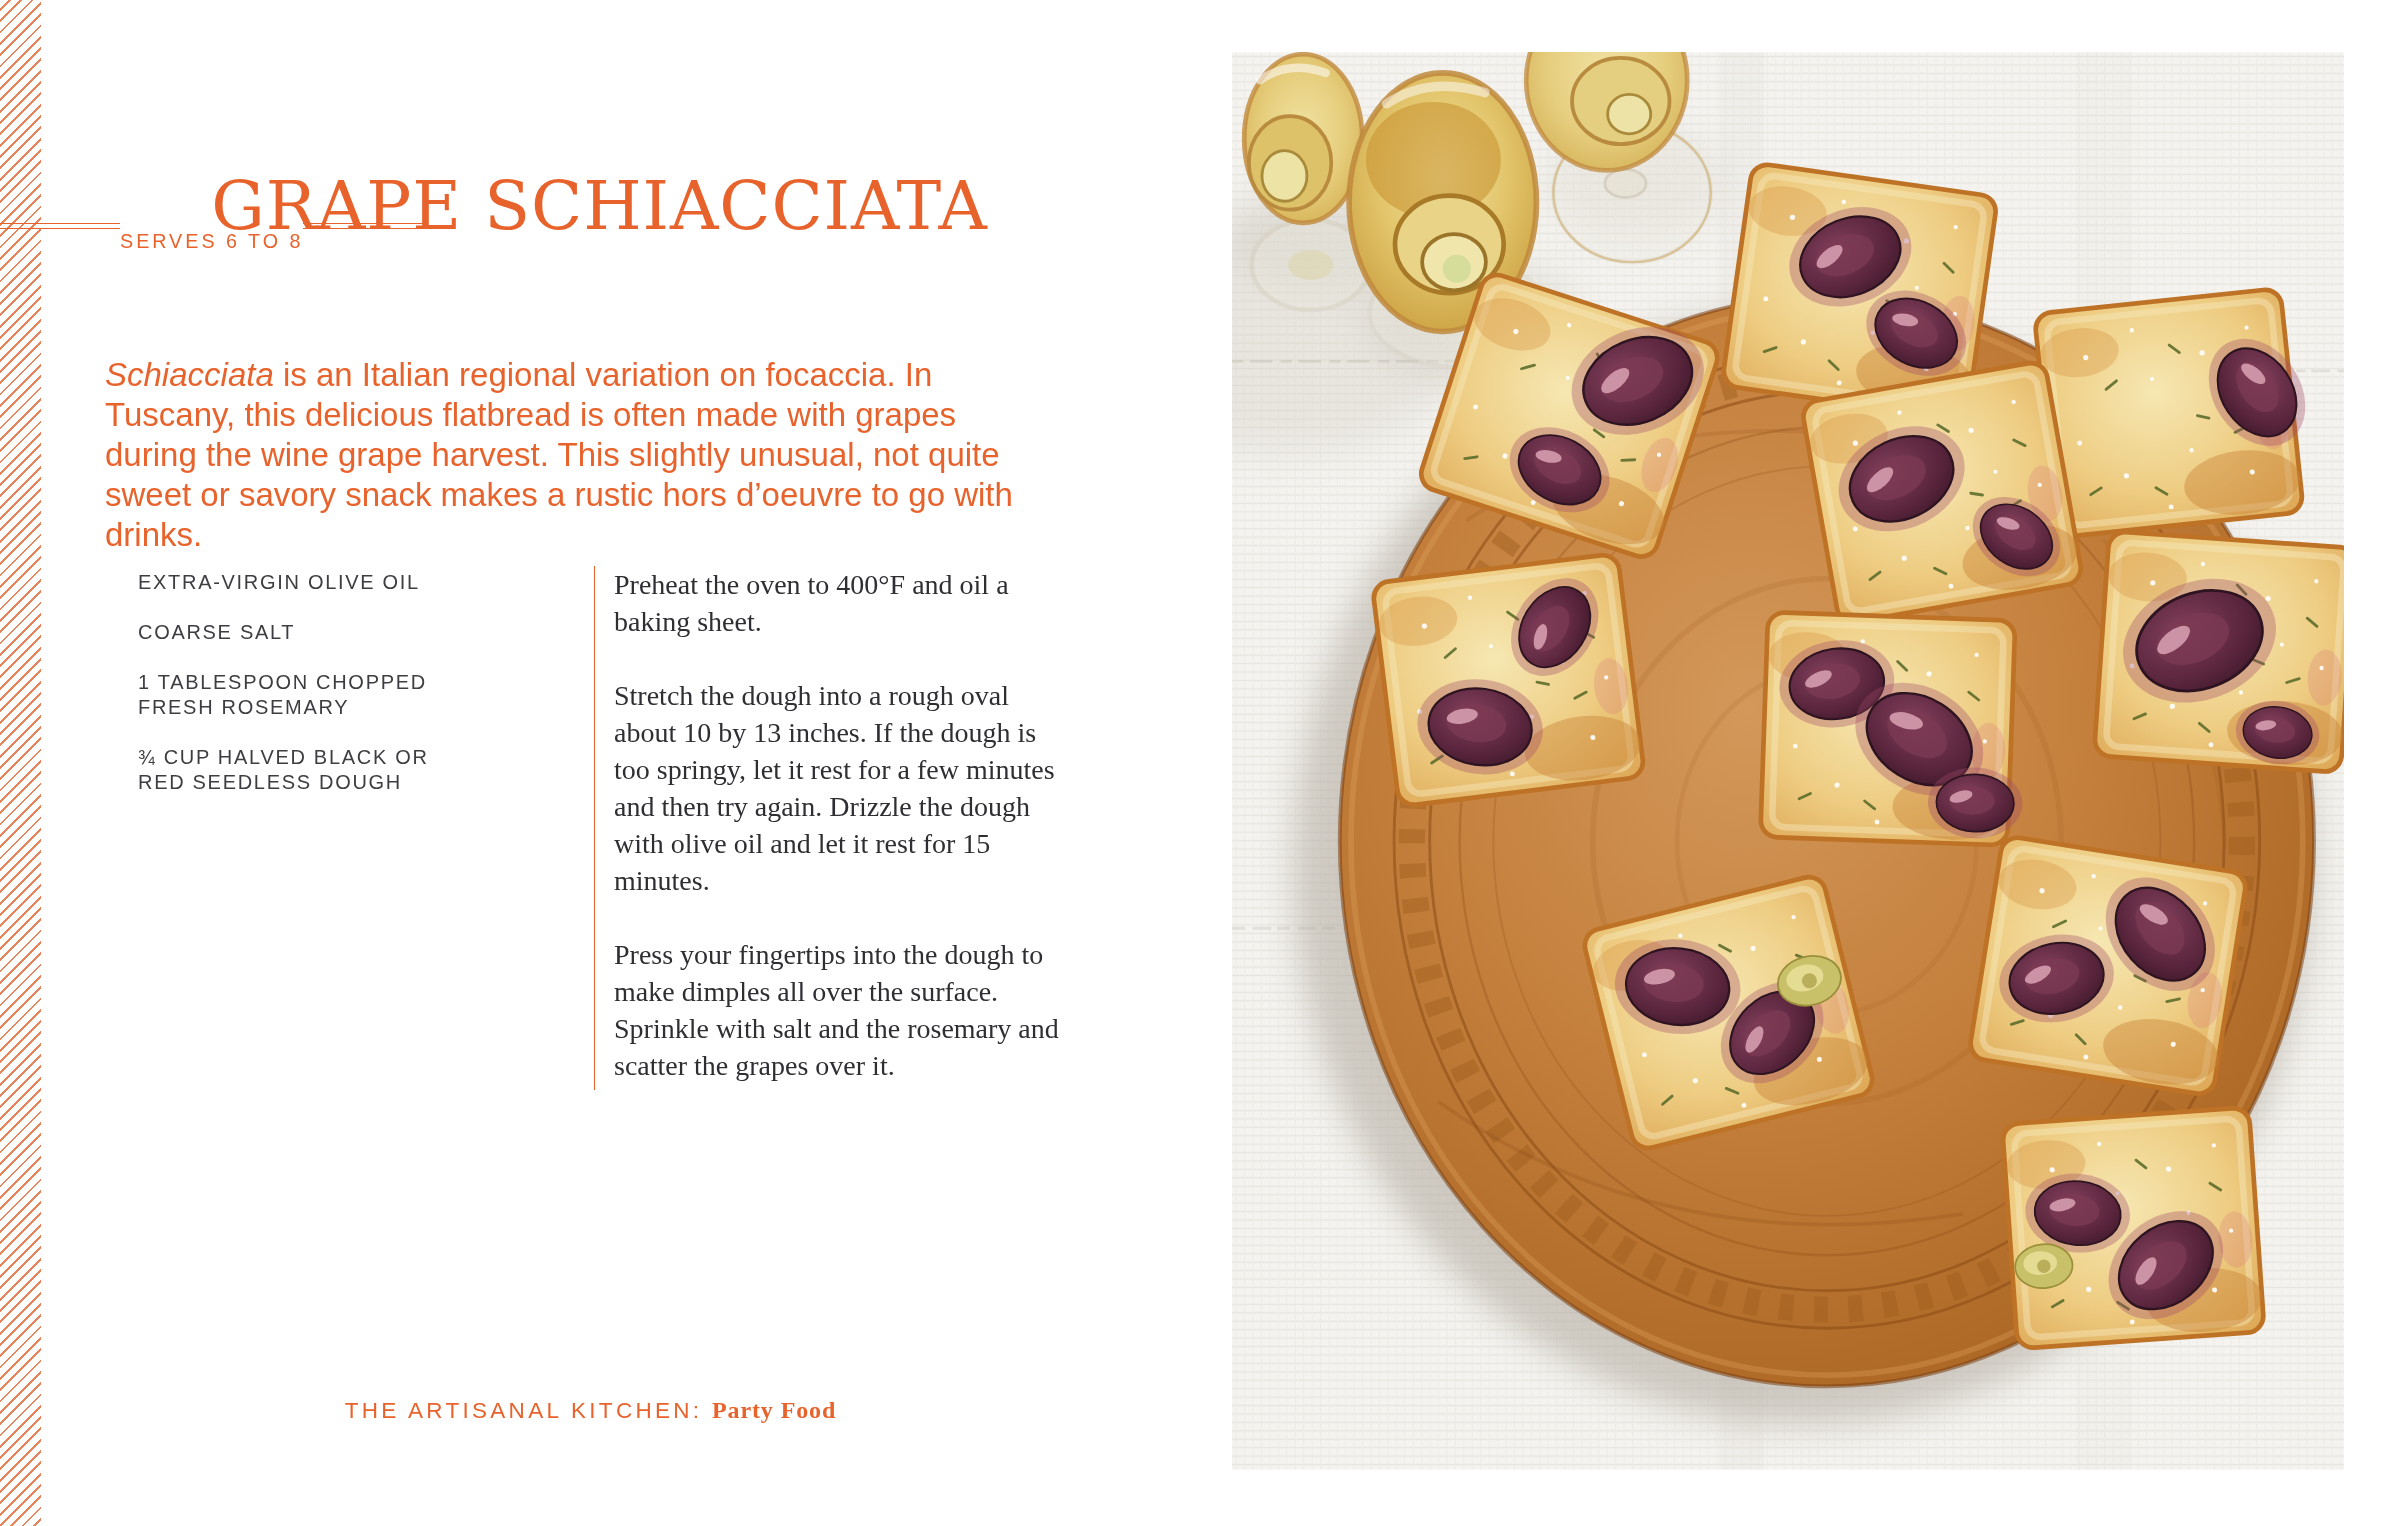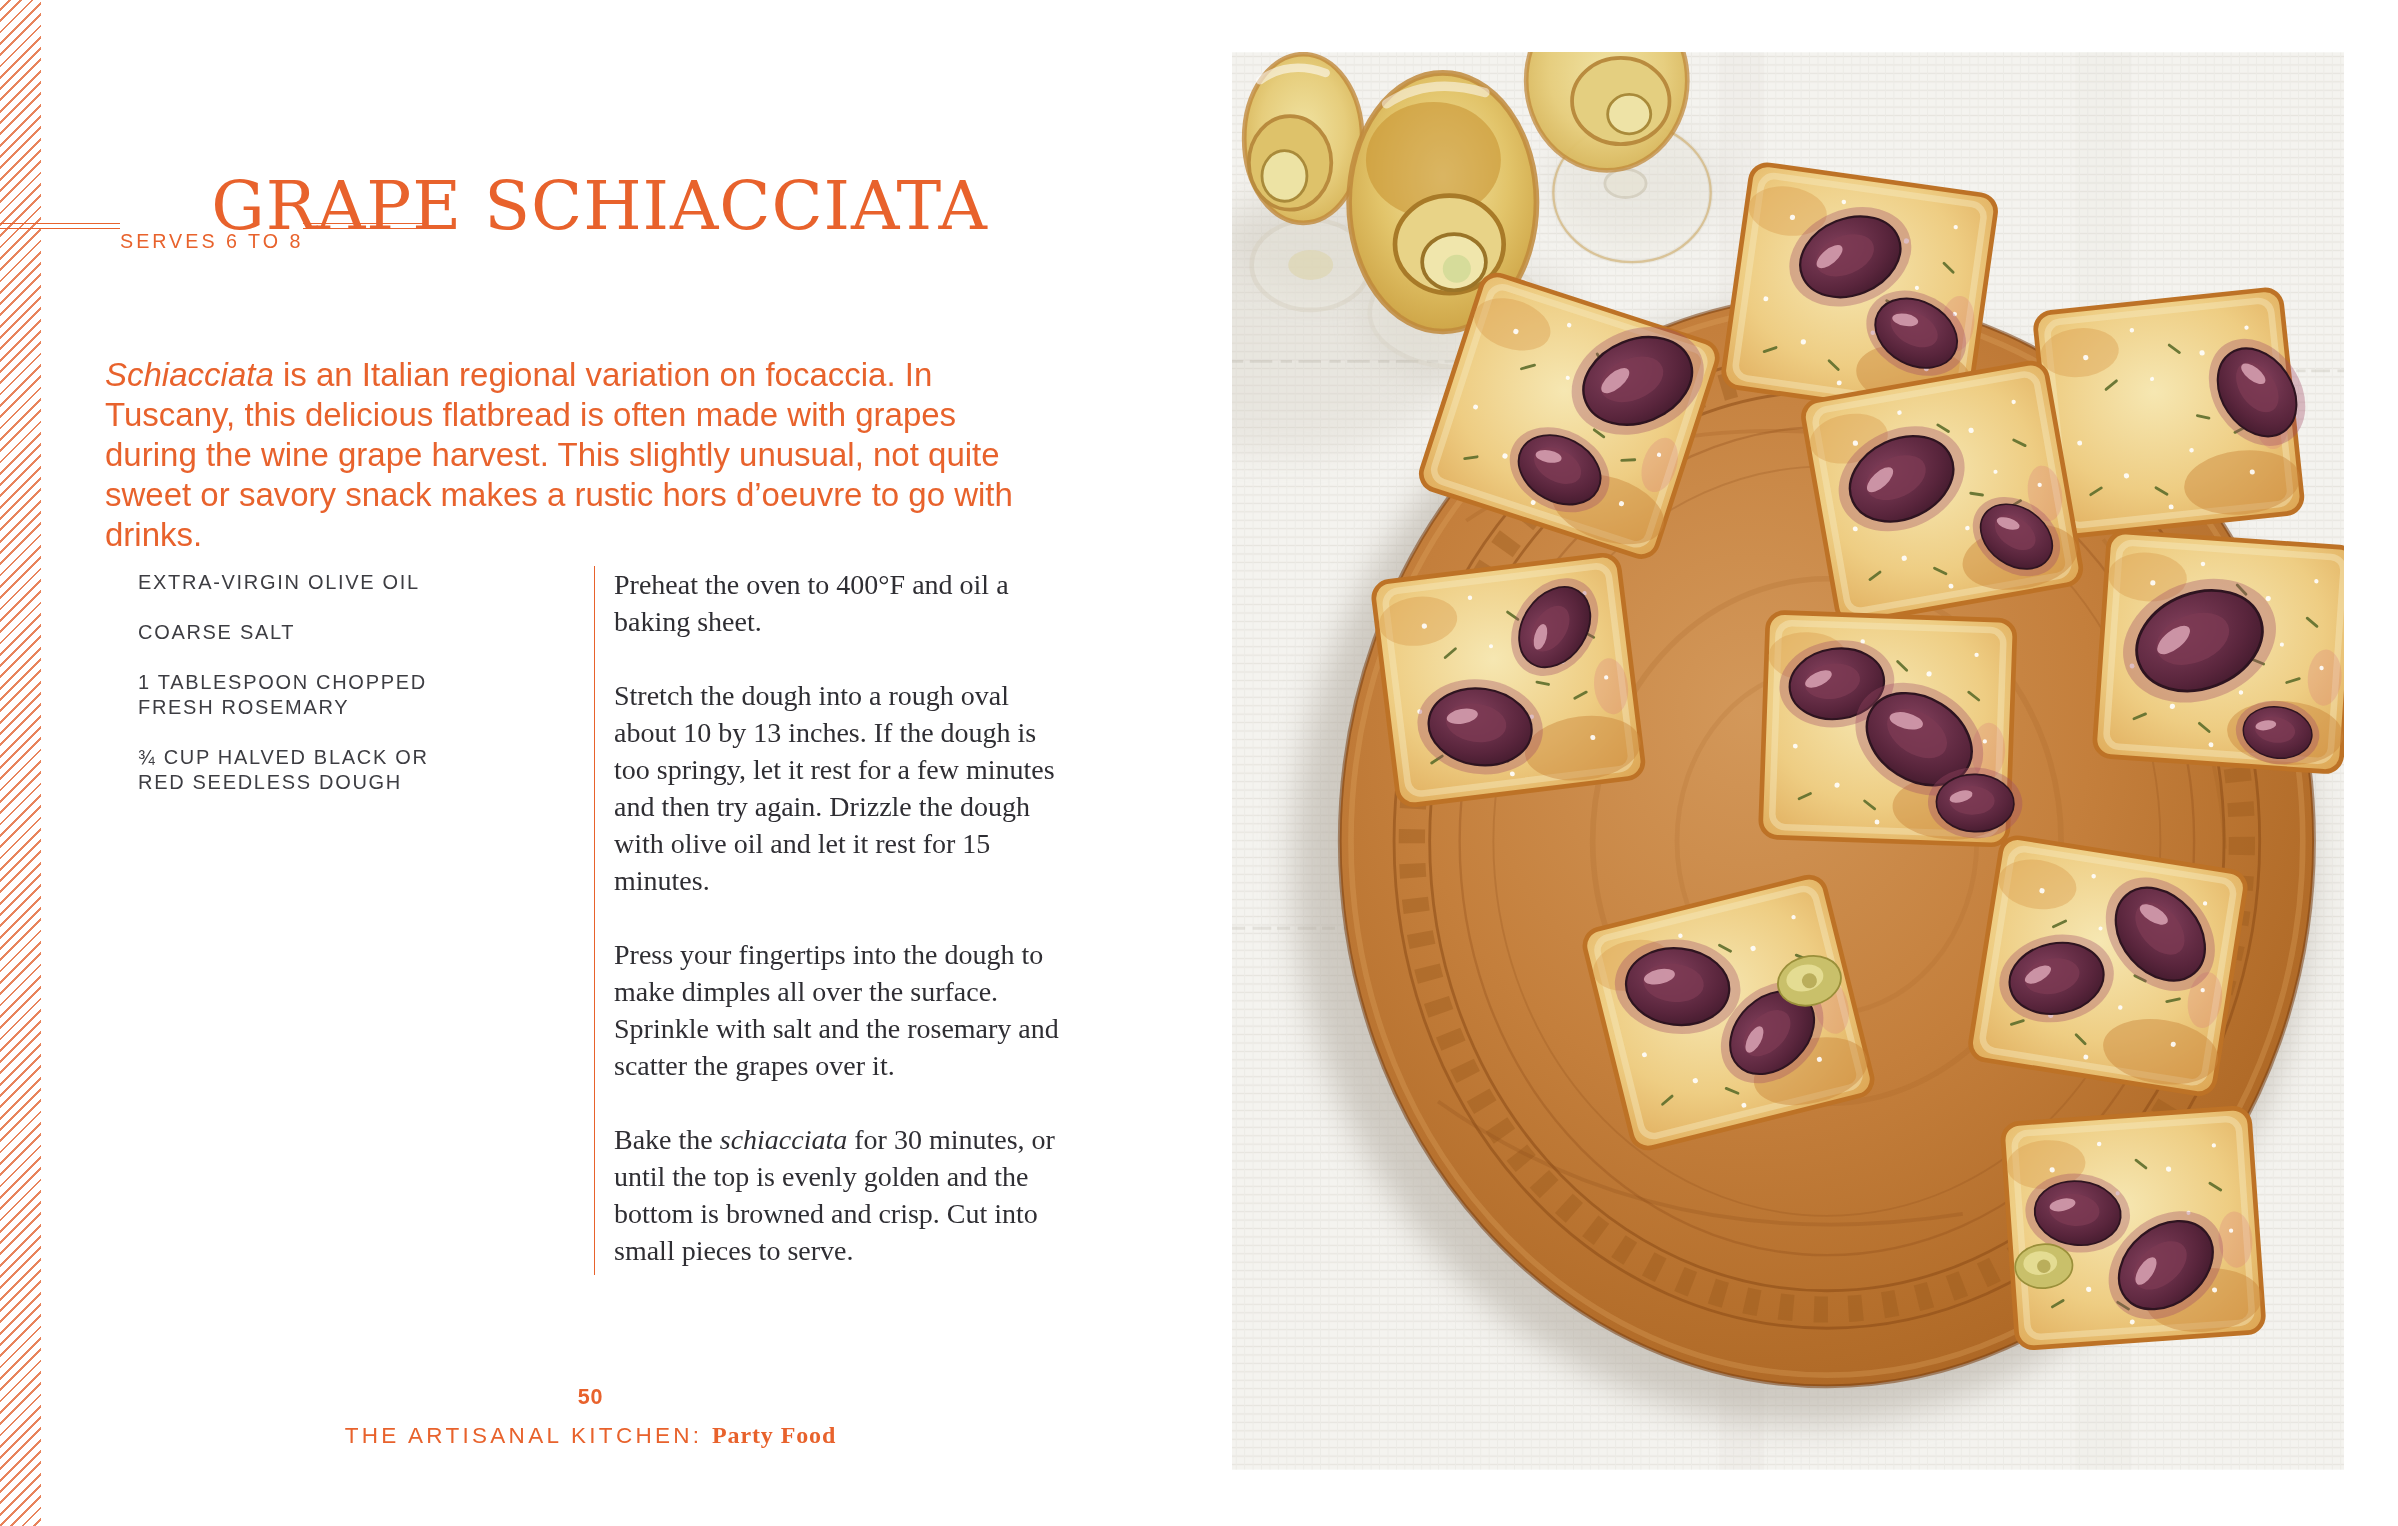--- a/index.html
+++ b/index.html
@@ -86,26 +86,24 @@
       <div class="ingredient">COARSE SALT</div>
       <div class="ingredient">1 TABLESPOON CHOPPED
 FRESH ROSEMARY</div>
       <div class="ingredient">¾ CUP HALVED BLACK OR
 RED SEEDLESS DOUGH</div>
     </div>
   <div class="instructions">
       <p class="step"><span>Preheat the oven to 400°F and oil a baking sheet.</span></p>
       <p class="step"><span>Stretch the dough into a rough oval about 10 by 13 inches. If the dough is too springy, let it rest for a few minutes and then try again. Drizzle the dough with olive oil and let it rest for 15 minutes.</span></p>
       <p class="step"><span>Press your fingertips into the dough to make dimples all over the surface. Sprinkle with salt and the rosemary and scatter the grapes over it.</span></p>
-      <p class="step"><span>Bake the </span><em>schiacciata</em><span> for 30 minutes, or until the top is evenly golden and the bottom is browned and crisp. Cut into small pieces to serve.</span></p>
     </div>
 </div>
 
 <div class="footer">
-  <div class="page-number">50</div>
   <div class="footer-credit"><span>THE ARTISANAL KITCHEN:</span>
     <span class="book-section">Party Food</span>
   </div>
 </div>
 
 <div class="photo">
 <svg viewBox="0 0 1187 1513" xmlns="http://www.w3.org/2000/svg">
   <defs>
     <pattern id="linen" width="9" height="9" patternUnits="userSpaceOnUse">
       <rect width="9" height="9" fill="#f4f3ef"></rect>

